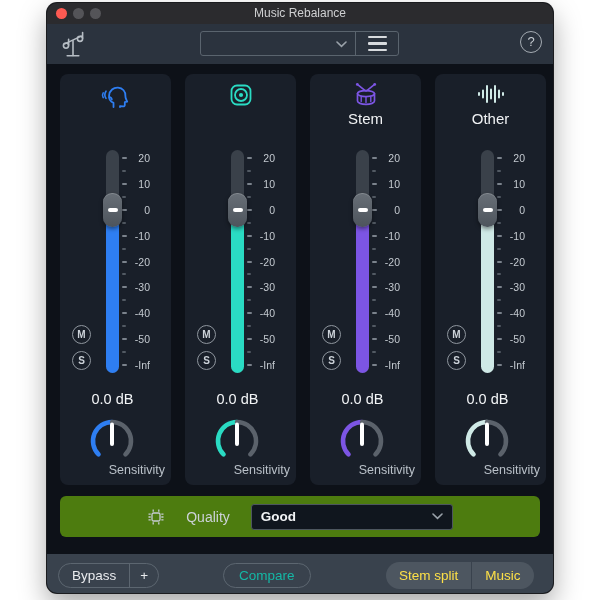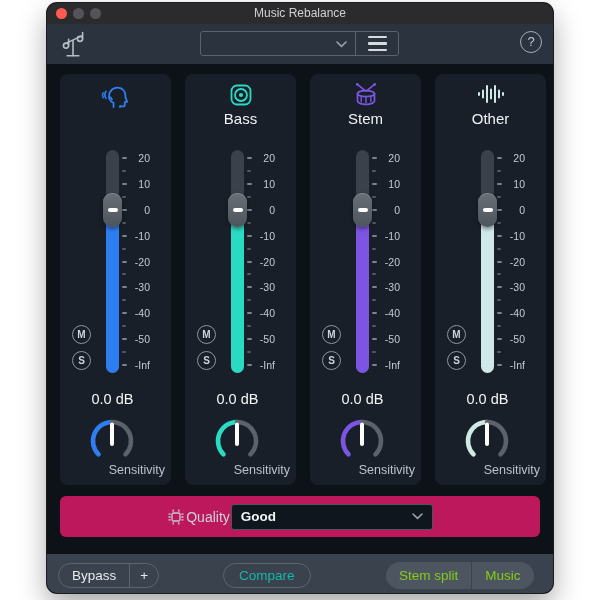--- a/index.html
+++ b/index.html
@@ -58,22 +58,22 @@
   .ms {
     position:absolute; left:12px; width:17px; height:17px; border:1.5px solid #8f969e; border-radius:50%;
     color:#cdd3d9; font-size:10px; text-align:center; line-height:17px; font-weight:bold;
   }
   .ms.m { top:251px; } .ms.s { top:277px; }
   .db-value { position:absolute; top:317px; left:0; width:105px; text-align:center; color:#f3f5f7; font-size:14.5px; }
   .knob { position:absolute; left:28px; top:343px; width:48px; height:48px; }
   .sens-label { position:absolute; top:389px; left:0; width:105px; text-align:right; color:#b9c0c8; font-size:12.5px; }
   
   .quality-panel {
-    position:absolute; left:13px; top:432px; width:480px; height:41px; background:#be185d;
-    border-radius:6px; display:flex; align-items:center; justify-content:center; gap:1px;
+    position:absolute; left:13px; top:432px; width:480px; height:41px; background:#4d7c0f;
+    border-radius:6px; display:flex; align-items:center; justify-content:center; gap:21px;
   }
   .quality-label { color:#ccd2d8; font-size:14px; }
   .quality-select {
     width:182px; height:24px; background:#10161e; border:1px solid #4d565f; border-radius:3px;
     display:flex; align-items:center; justify-content:space-between; padding:0 9px;
     color:#f2f4f6; font-size:13.5px; font-weight:700;
   }
   
   .footer { position:absolute; left:0; right:0; bottom:0; height:39px; background:#39424d; }
   .btn-group-left {
@@ -83,21 +83,21 @@
   .btn-group-left .seg { line-height:23px; padding:0 13px; }
   .btn-group-left .seg + .seg { border-left:1px solid #5c6670; }
   .btn-group-left .seg.plus { padding:0 10px; }
   .compare-btn {
     position:absolute; left:176px; top:9px; height:25px; box-sizing:border-box;
     border:1px solid #5c6670; border-radius:13px; line-height:23px; padding:0 15px;
     color:#14b8a6; font-size:13.5px;
   }
   .btn-group-right {
     position:absolute; left:339px; top:8px; height:27px; background:#4d5660;
-    border-radius:14px; display:flex; color:#84cc16; font-size:13.5px; overflow:hidden;
+    border-radius:14px; display:flex; color:#fde047; font-size:13.5px; overflow:hidden;
   }
   .btn-group-right .seg { line-height:27px; padding:0 13px; }
   .btn-group-right .seg + .seg { border-left:1px solid #39424d; }
   svg { display:block; }
 </style>
 </head>
 <body>
 
 <div class="window">
 
@@ -207,21 +207,20 @@
   <div class="strip" style="--accent: #2adbc3;">
     <div class="strip-icon">
 
       <svg width="28" height="28" viewBox="0 0 28 28" fill="none" stroke="var(--accent)" stroke-width="1.8">
         <rect x="4.5" y="4.5" width="19" height="19" rx="5.5"></rect>
         <circle cx="14" cy="14" r="6"></circle>
         <circle cx="14" cy="14" r="2.1" fill="var(--accent)" stroke="none"></circle>
       </svg>
 
     </div>
-    <div class="strip-label">Bass</div>
 
     <div class="fader-track">
       <div class="fader-fill"></div>
     </div>
     <div class="fader-scale">
             <span class="tick major" style="top:7.0px"></span>
             <span class="tick-label" style="top:2.0px">20</span>
             <span class="tick minor" style="top:19.9px"></span>
             <span class="tick major" style="top:32.9px"></span>
             <span class="tick-label" style="top:27.9px">10</span>

